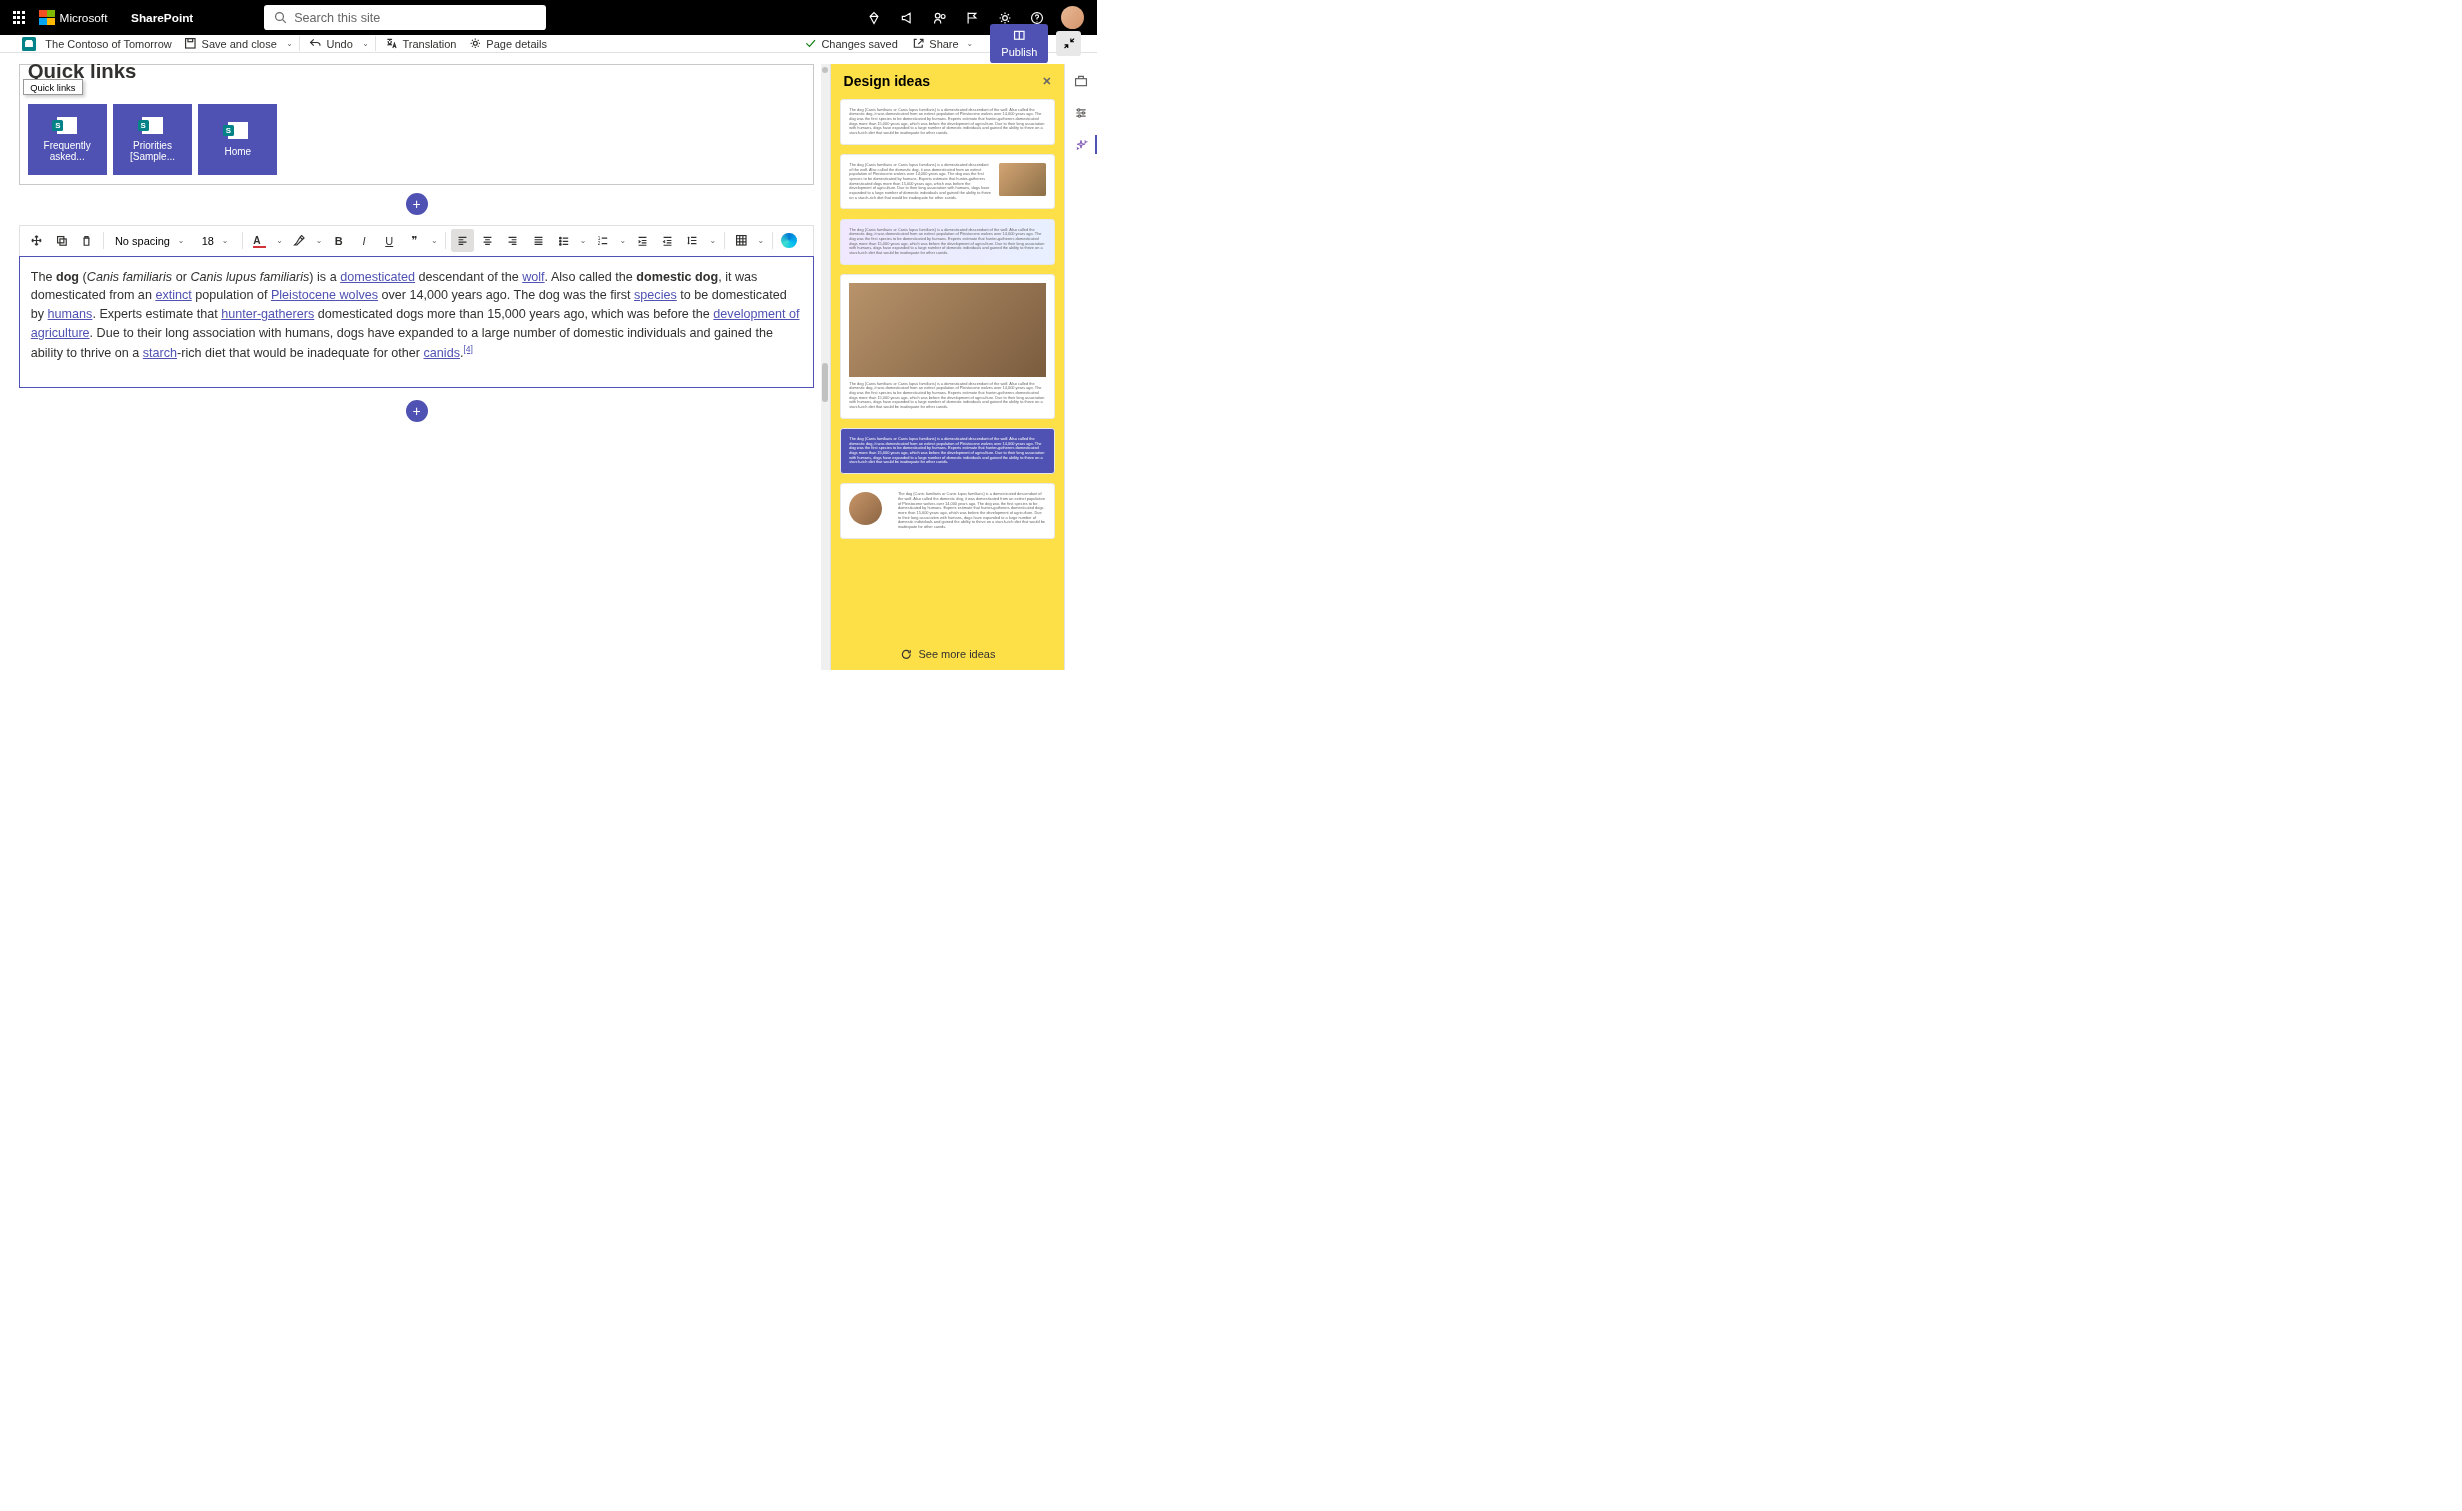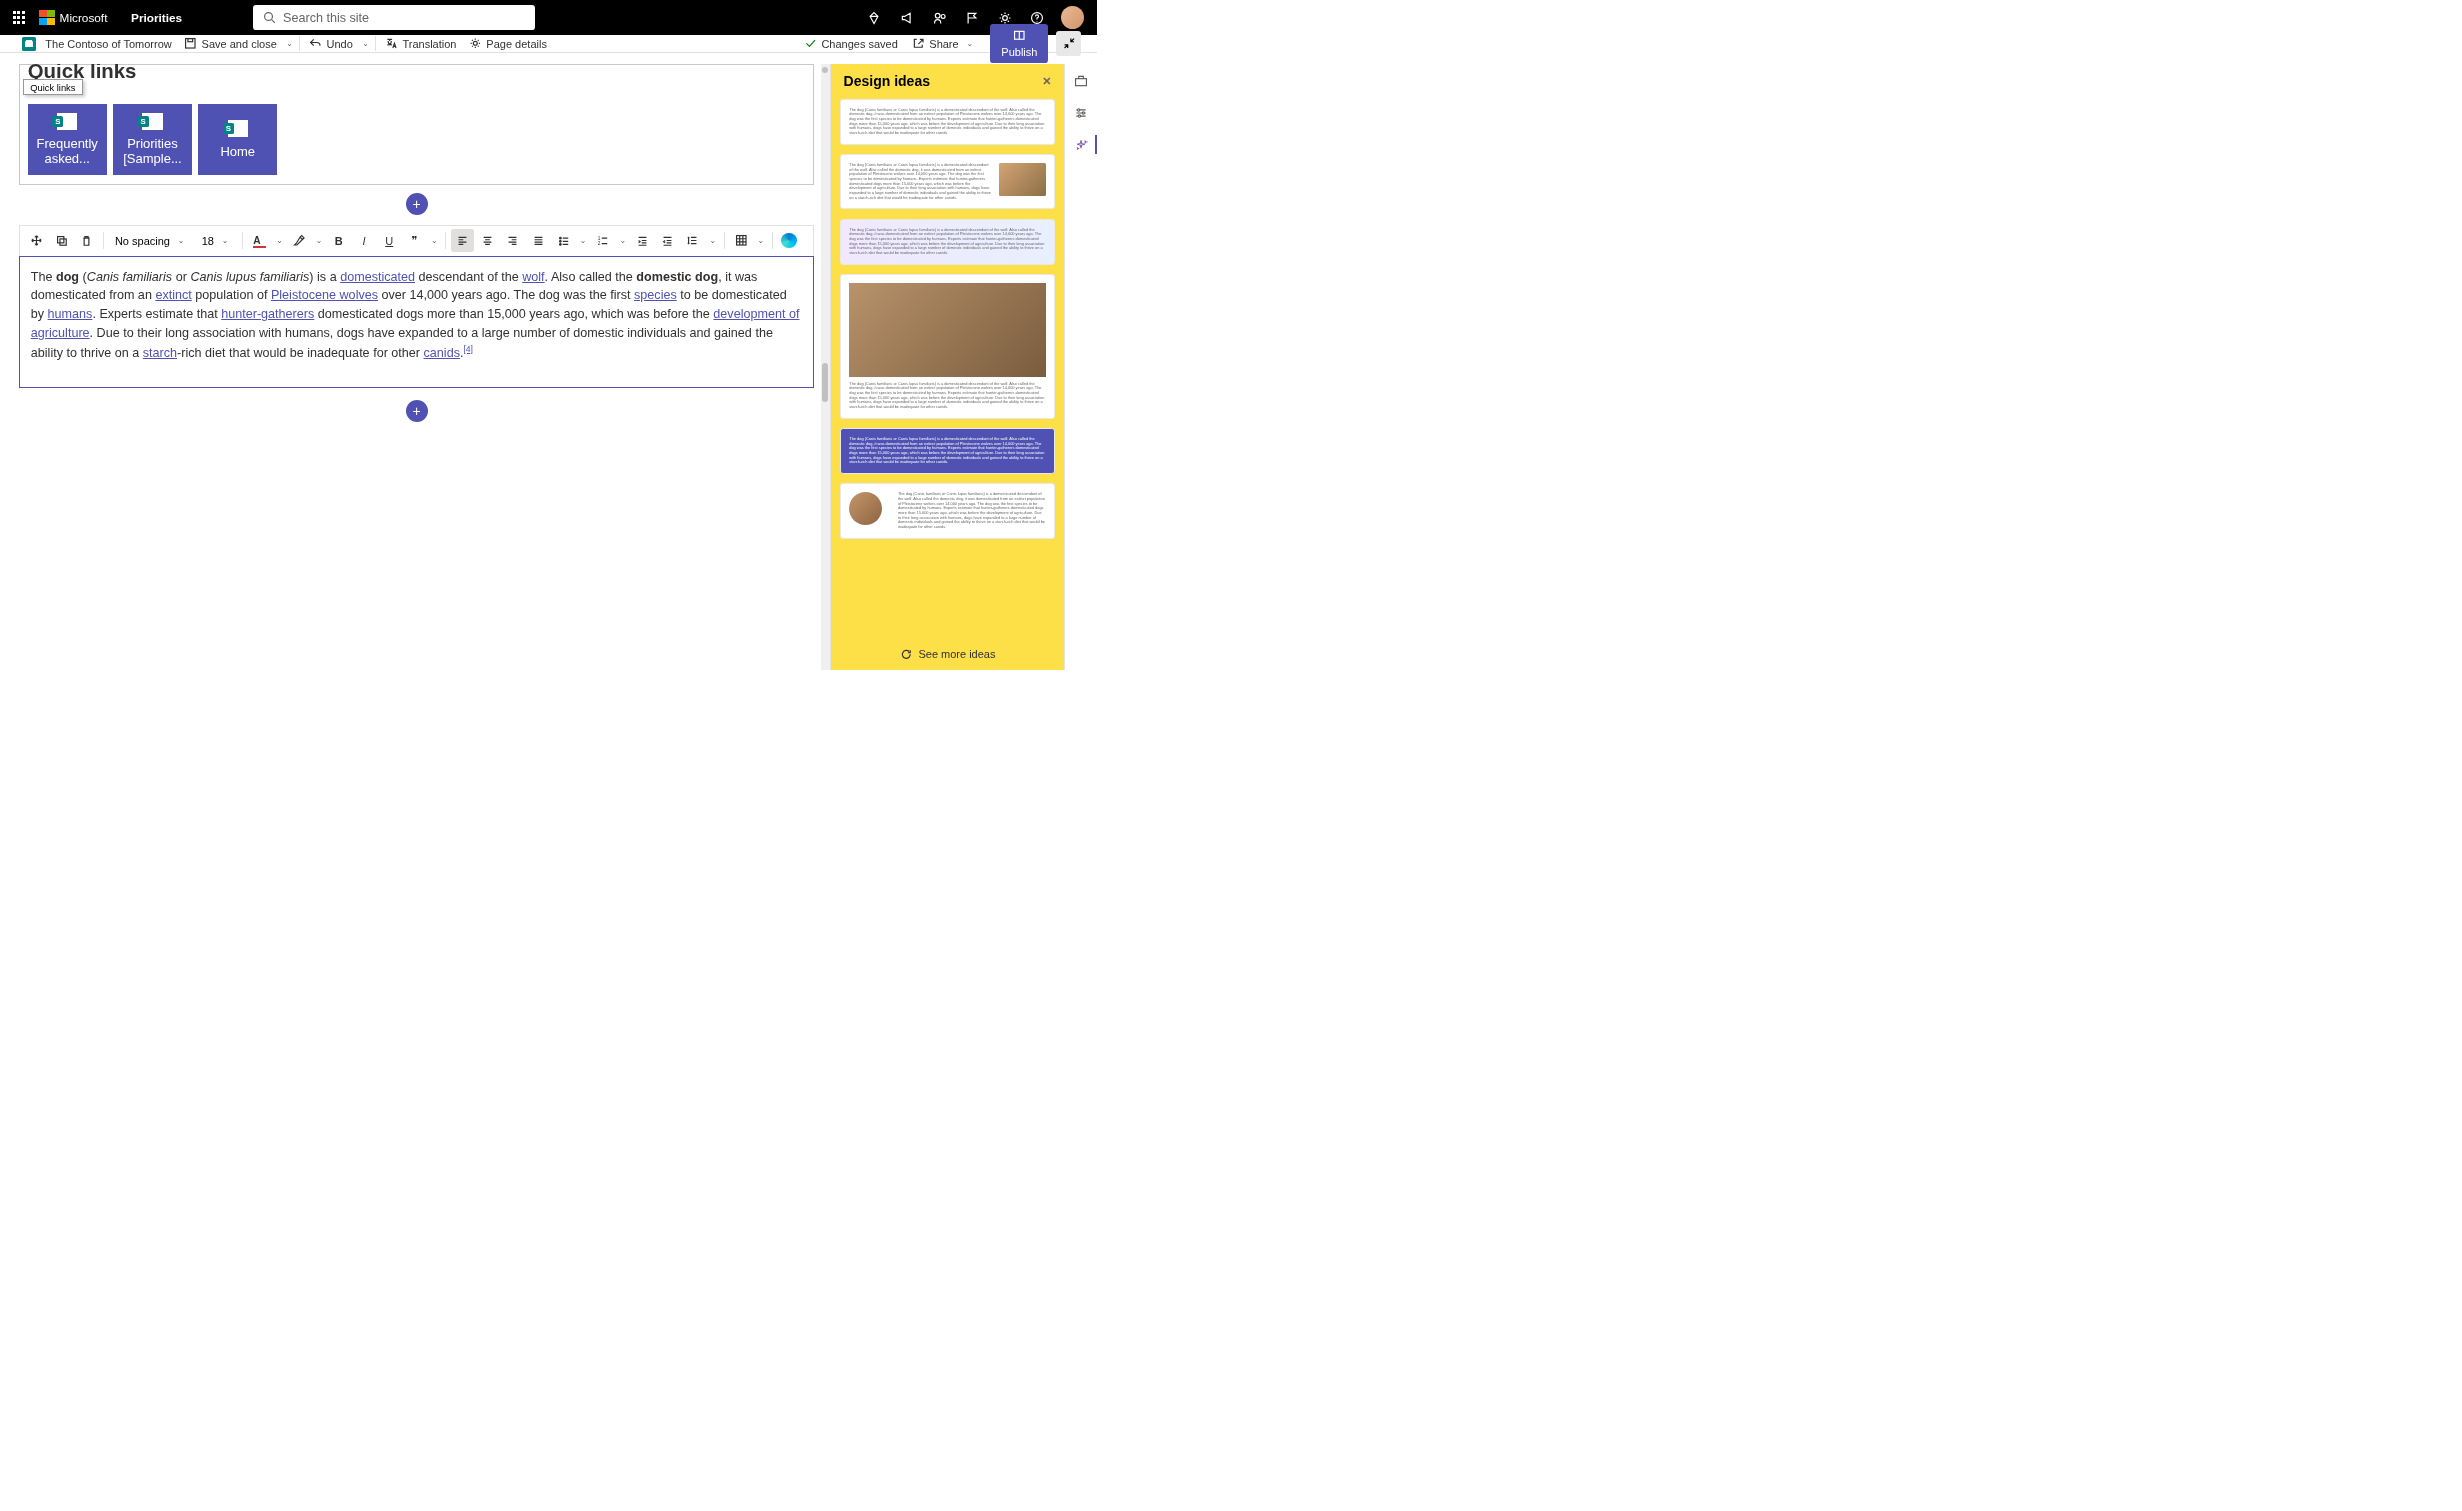--- a/index.html
+++ b/index.html
@@ -36,21 +36,21 @@
 .main-area { display: flex; height: calc(100% - 68px); margin-top: 11px; }
 .canvas-wrap { flex: 1; position: relative; overflow: hidden; }
 .canvas { position: absolute; inset: 0; overflow-y: auto; padding: 0 0 0 3.1px; }
 
 
 .ql-section { margin: 0 15.7px 7.9px 15.7px; border: 0.8px solid #c8c8c8; background: #fff; padding: 6.3px 7.9px 9.4px 7.9px; position: relative; }
 .ql-title { font-size: 20.4px; font-weight: 600; color: #323130; margin-top: -11px; overflow: hidden; height: 19px; }
 .ql-tooltip { position: absolute; top: 14px; left: 3.1px; background: #fff; border: 0.8px solid #999; padding: 1.6px 6.3px; font-size: 9.4px; box-shadow: 1.6px 1.6px 3.1px rgba(0,0,0,.2); }
 .ql-add { display: flex; align-items: center; gap: 4.7px; color: #605e5c; font-size: 11px; margin: 4.7px 0 7.9px 0; cursor: pointer; }
 .ql-tiles { display: flex; gap: 6.3px; }
-.ql-tile { width: 79px; height: 71px; background: #4f52b2; color: #fff; display: flex; flex-direction: column; align-items: center; justify-content: center; font-size: 13px; text-align: center; padding: 3.1px; cursor: pointer; }
+.ql-tile { width: 79px; height: 71px; background: #4f52b2; color: #fff; display: flex; flex-direction: column; align-items: center; justify-content: center; font-size: 10px; text-align: center; padding: 3.1px; cursor: pointer; }
 .ql-tile-icon { width: 20.4px; height: 17.3px; background: #fff; margin-bottom: 6.3px; position: relative; }
 .ql-tile-icon::before { content: 'S'; position: absolute; left: -4.7px; top: 3.1px; width: 11px; height: 11px; background: #038387; color: #fff; font-size: 7.9px; display: flex; align-items: center; justify-content: center; border-radius: 1.6px; font-weight: bold; }
 
 
 .add-circle { width: 22px; height: 22px; border-radius: 50%; background: #4f52b2; color: #fff; display: flex; align-items: center; justify-content: center; font-size: 14px; cursor: pointer; position: absolute; left: 50%; transform: translateX(-50%); z-index: 5; }
 
 
 .txt-toolbar { margin: 15.7px 15.7px 0 15.7px; height: 31px; border-top: 0.8px solid #e1e1e1; border-left: 0.8px solid #e1e1e1; border-right: 0.8px solid #e1e1e1; display: flex; align-items: center; padding: 0 4.7px; gap: 1.6px; background: #fff; }
 .tb-btn { min-width: 23.6px; height: 23.6px; display: flex; align-items: center; justify-content: center; cursor: pointer; color: #323130; font-size: 11px; border-radius: 2.4px; }
 .tb-btn.active { background: #e1dfdd; }
@@ -119,21 +119,21 @@
         <span></span>
       </div>
     </div>
   <div class="ms-logo">
       <span></span>
       <span></span>
       <span></span>
       <span></span>
     </div>
   <span class="ms-text">Microsoft</span>
-  <span class="sp-text">Priorities</span>
+  <span class="sp-text">SharePoint</span>
   <div class="searchbox">
     <svg width="12.6" height="12.6" viewBox="0 0 16 16">
         <circle cx="7" cy="7" r="5" stroke="#666"></circle>
         <line x1="11" y1="11" x2="15" y2="15" stroke="#666"></line>
       </svg>
     <span>Search this site</span>
   </div>
   <div class="top-right">
     <div class="top-icon">
         <svg width="14" height="14" viewBox="0 0 18 18">

